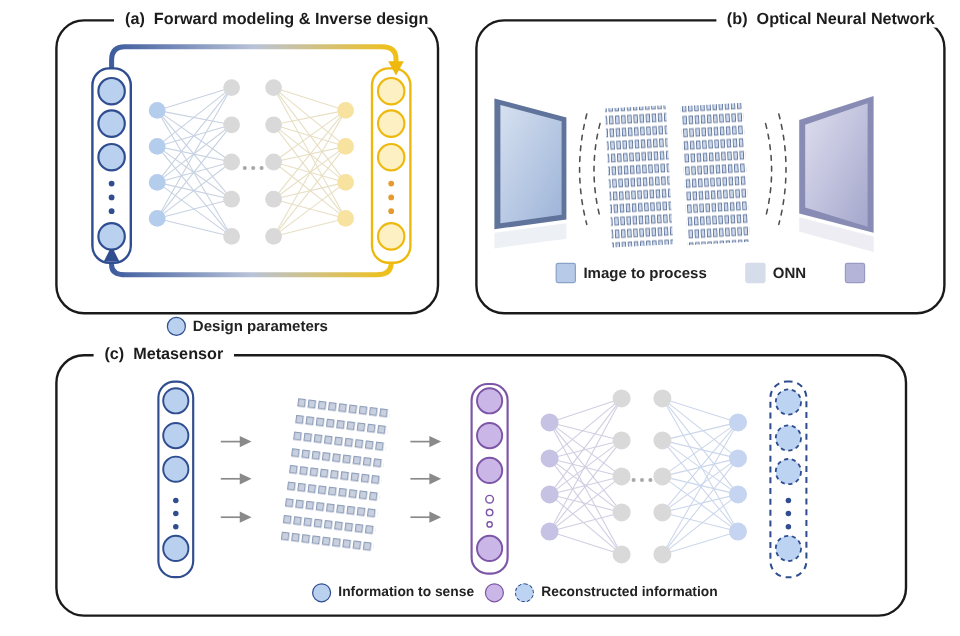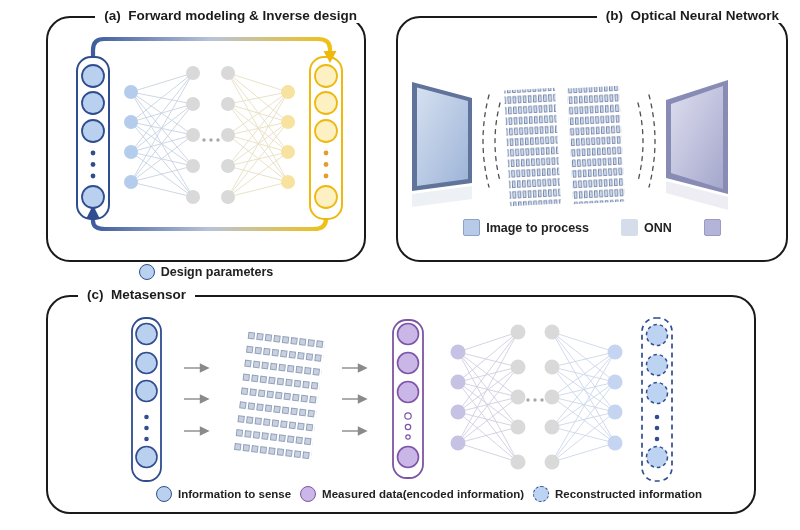--- a/index.html
+++ b/index.html
@@ -339,21 +339,20 @@
     </div>
   </div>
 
   <div class="legend" id="lc">
     <div class="litem">
       <span class="sw circ sw-info"></span>
       <span>Information to sense</span>
     </div>
     <div class="litem">
       <span class="sw circ sw-measured"></span>
-      <span>Measured data(encoded information)</span>
     </div>
     <div class="litem">
       <span class="sw circ sw-recon"></span>
       <span>Reconstructed information</span>
     </div>
   </div>
 
 </div>
 
 </body></html>

